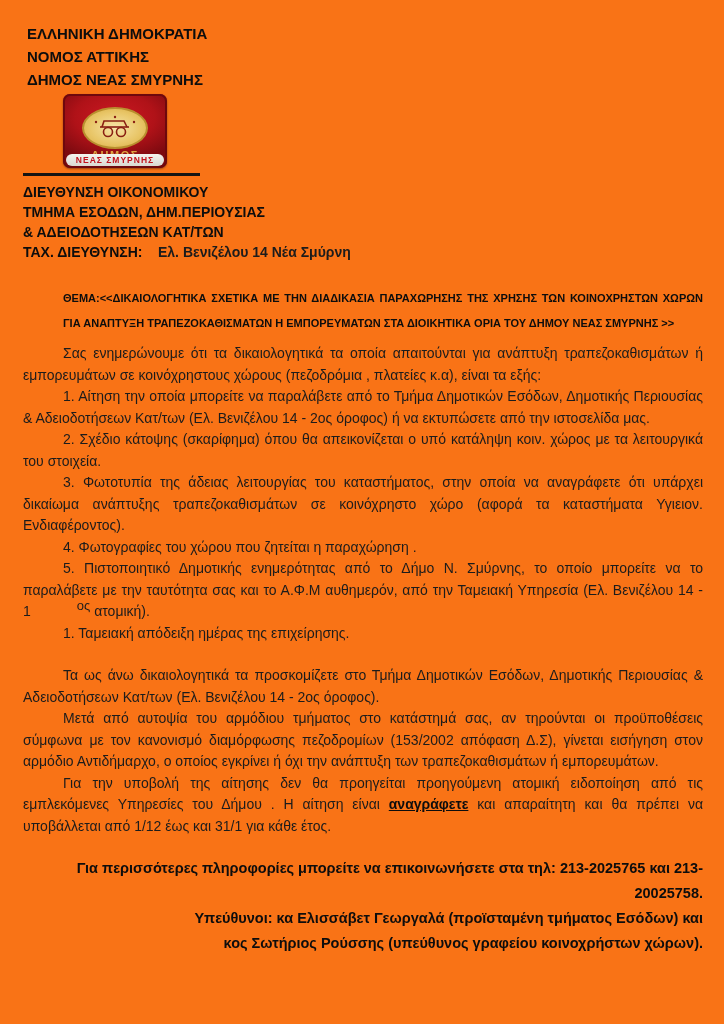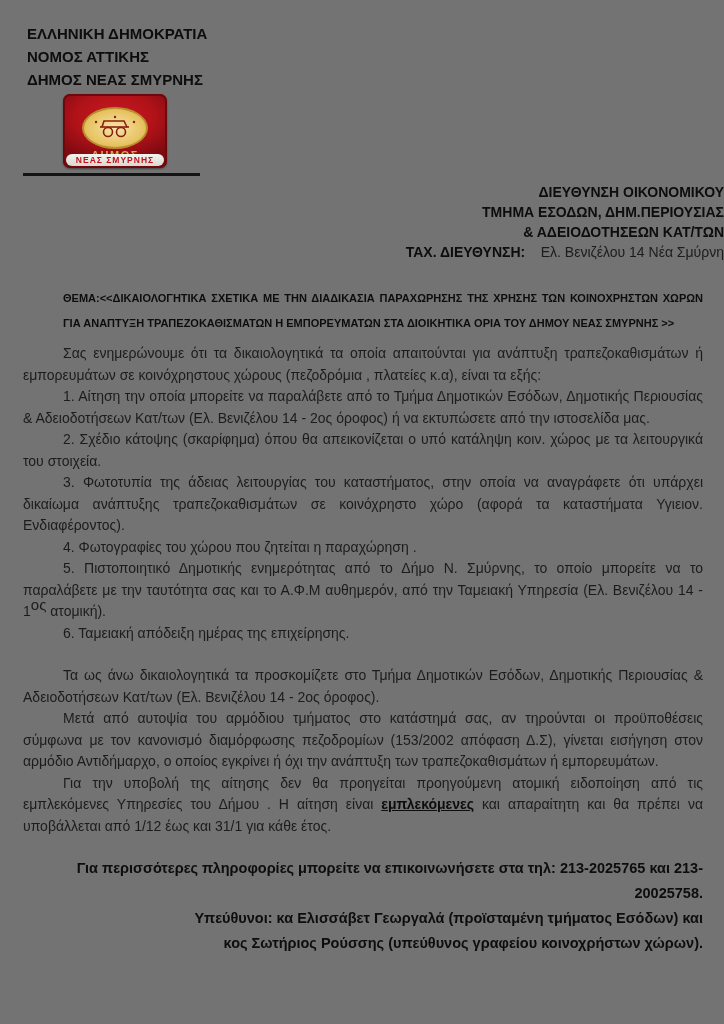--- a/index.html
+++ b/index.html
@@ -1,17 +1,17 @@
 <!DOCTYPE html>
 <html lang="el"><head>
 <meta charset="utf-8">
 <style>
   html,body { margin:0; padding:0; background:#ffffff; }
   .page {
-    width:724px; height:1024px; background:#737373; position:relative; overflow:hidden;
+    width:724px; height:1024px; background:#f97316; position:relative; overflow:hidden;
     font-family:"Liberation Sans", sans-serif; color:#1c1c1c;
   }
   
   .nat-header { padding-top:22px; margin-left:27px; font-weight:bold; font-size:15px; line-height:23px; color:#0d0d0d; }
   
   .logo {
     margin:3px 0 0 63px; width:104px; height:74px; border-radius:7px; position:relative;
     background: radial-gradient(ellipse 70% 60% at 50% 32%, #cb1822 0%, #b01218 55%, #7c0a10 100%);
     box-shadow: inset 0 0 0 2px #6e080d, 0 1px 2px rgba(0,0,0,.4);
     display:flex; flex-direction:column; align-items:center;justify-content:center;
@@ -23,32 +23,32 @@
   }
   .logo-dimos { margin-top:0px; font-weight:bold; font-size:11px; letter-spacing:1.5px; color:#dfa342; }
   .logo-band {
     position:absolute; left:3px; right:3px; bottom:2px; height:12px; border-radius:6px;
     background:linear-gradient(#f4f4ef,#d9d9d2); color:#c1121c; font-weight:bold;
     font-size:8.5px; line-height:12px; text-align:center; letter-spacing:1px;
   }
   
   .rule { margin:5px 0 0 23px; width:177px; height:0; border-top:3px solid #141414; }
   
-  .dept { margin:6px 0 0 23px; font-weight:bold; font-size:14px; line-height:20px; color:#0d0d0d;text-align:right; }
-  .addr-val { font-weight:normal; color:#1c1c1c; }
+  .dept { margin:6px 0 0 23px; font-weight:bold; font-size:14px; line-height:20px; color:#0d0d0d; }
+  .addr-val { font-weight:bold; color:#1c1c1c; }
   
   .subject {
     margin:24px 21px 0 63px; width:640px; font-weight:bold; font-size:11px;
     line-height:25px; text-align:justify; color:#0d0d0d;
   }
   
   .body-text { margin:7px 21px 0 23px; width:680px; font-size:14px; line-height:21.5px; text-align:justify; }
   .body-text p { margin:0; text-indent:40px; }
   .blank-line { height:21px; }
-  sup.ord { font-size:15px; vertical-align:super; line-height:0; }
+  sup.ord { font-size:13px; vertical-align:super; line-height:0;margin-left:46px; }
   .emph { font-weight:bold; text-decoration:underline; color:#0d0d0d; }
   
   .contact { margin:19px 21px 0 23px; width:680px; font-weight:bold; font-size:14.5px; line-height:25px; color:#0d0d0d;text-align:right; }
   .contact p { margin:0; }
   .ind-50 { text-indent:52px; }
   .ind-70 { text-indent:72px; }
 </style>
 </head>
 <body>
 
@@ -95,27 +95,27 @@
   <div class="subject">ΘΕΜΑ:&lt;&lt;ΔΙΚΑΙΟΛΟΓΗΤΙΚΑ ΣΧΕΤΙΚΑ ΜΕ ΤΗΝ ΔΙΑΔΙΚΑΣΙΑ ΠΑΡΑΧΩΡΗΣΗΣ ΤΗΣ ΧΡΗΣΗΣ ΤΩΝ ΚΟΙΝΟΧΡΗΣΤΩΝ ΧΩΡΩΝ ΓΙΑ ΑΝΑΠΤΥΞΗ ΤΡΑΠΕΖΟΚΑΘΙΣΜΑΤΩΝ Η ΕΜΠΟΡΕΥΜΑΤΩΝ ΣΤΑ ΔΙΟΙΚΗΤΙΚΑ ΟΡΙΑ ΤΟΥ ΔΗΜΟΥ ΝΕΑΣ ΣΜΥΡΝΗΣ &gt;&gt;</div>
 
   <div class="body-text">
     <p>Σας ενημερώνουμε ότι τα δικαιολογητικά τα οποία απαιτούνται για ανάπτυξη τραπεζοκαθισμάτων ή εμπορευμάτων σε κοινόχρηστους χώρους (πεζοδρόμια , πλατείες κ.α), είναι τα εξής:</p>
 
     <p>1. Αίτηση την οποία μπορείτε να παραλάβετε από το Τμήμα Δημοτικών Εσόδων, Δημοτικής Περιουσίας &amp; Αδειοδοτήσεων Κατ/των (Ελ. Βενιζέλου 14 - 2ος όροφος) ή να εκτυπώσετε από την ιστοσελίδα μας.</p>
     <p>2. Σχέδιο κάτοψης (σκαρίφημα) όπου θα απεικονίζεται ο υπό κατάληψη κοιν. χώρος με τα λειτουργικά του στοιχεία.</p>
     <p>3. Φωτοτυπία της άδειας λειτουργίας του καταστήματος, στην οποία να αναγράφετε ότι υπάρχει δικαίωμα ανάπτυξης τραπεζοκαθισμάτων σε κοινόχρηστο χώρο (αφορά τα καταστήματα Υγιειον. Ενδιαφέροντος).</p>
     <p>4. Φωτογραφίες του χώρου που ζητείται η παραχώρηση .</p>
     <p><span>5.  Πιστοποιητικό Δημοτικής ενημερότητας από το Δήμο Ν. Σμύρνης, το οποίο μπορείτε να το παραλάβετε με την ταυτότητα σας και το Α.Φ.Μ αυθημερόν, από την Ταμειακή Υπηρεσία (Ελ. Βενιζέλου 14 - 1</span><sup class="ord">ος</sup><span> ατομική).</span></p>
-    <p>6. Ταμειακή απόδειξη ημέρας της επιχείρησης.</p>
+    <p>1. Ταμειακή απόδειξη ημέρας της επιχείρησης.</p>
 
     <div class="blank-line"></div>
 
     <p>Τα ως άνω δικαιολογητικά τα προσκομίζετε στο Τμήμα Δημοτικών Εσόδων, Δημοτικής Περιουσίας &amp; Αδειοδοτήσεων Κατ/των (Ελ. Βενιζέλου 14 - 2ος όροφος).</p>
     <p>Μετά από αυτοψία του αρμόδιου τμήματος στο κατάστημά σας, αν τηρούνται οι προϋποθέσεις σύμφωνα με τον κανονισμό διαμόρφωσης πεζοδρομίων (153/2002 απόφαση Δ.Σ), γίνεται εισήγηση στον αρμόδιο Αντιδήμαρχο, ο οποίος εγκρίνει ή όχι την ανάπτυξη των τραπεζοκαθισμάτων ή εμπορευμάτων.</p>
-    <p><span>Για την υποβολή της αίτησης δεν θα προηγείται προηγούμενη ατομική ειδοποίηση από τις εμπλεκόμενες Υπηρεσίες του Δήμου . Η αίτηση είναι </span><span class="emph">εμπλεκόμενες</span><span> και απαραίτητη και θα πρέπει να υποβάλλεται από 1/12 έως και 31/1 για κάθε έτος.</span></p>
+    <p><span>Για την υποβολή της αίτησης δεν θα προηγείται προηγούμενη ατομική ειδοποίηση από τις εμπλεκόμενες Υπηρεσίες του Δήμου . Η αίτηση είναι </span><span class="emph">αναγράφετε</span><span> και απαραίτητη και θα πρέπει να υποβάλλεται από 1/12 έως και 31/1 για κάθε έτος.</span></p>
   </div>
 
   <div class="contact">
     <p class="ind-50">Για περισσότερες πληροφορίες μπορείτε να επικοινωνήσετε στα τηλ: 213-2025765 και 213-20025758.</p>
     <p>Υπεύθυνοι: κα Ελισσάβετ Γεωργαλά (προϊσταμένη τμήματος Εσόδων) και</p>
     <p class="ind-70">κος Σωτήριος Ρούσσης (υπεύθυνος γραφείου κοινοχρήστων χώρων).</p>
   </div>
 
 </div>
 

